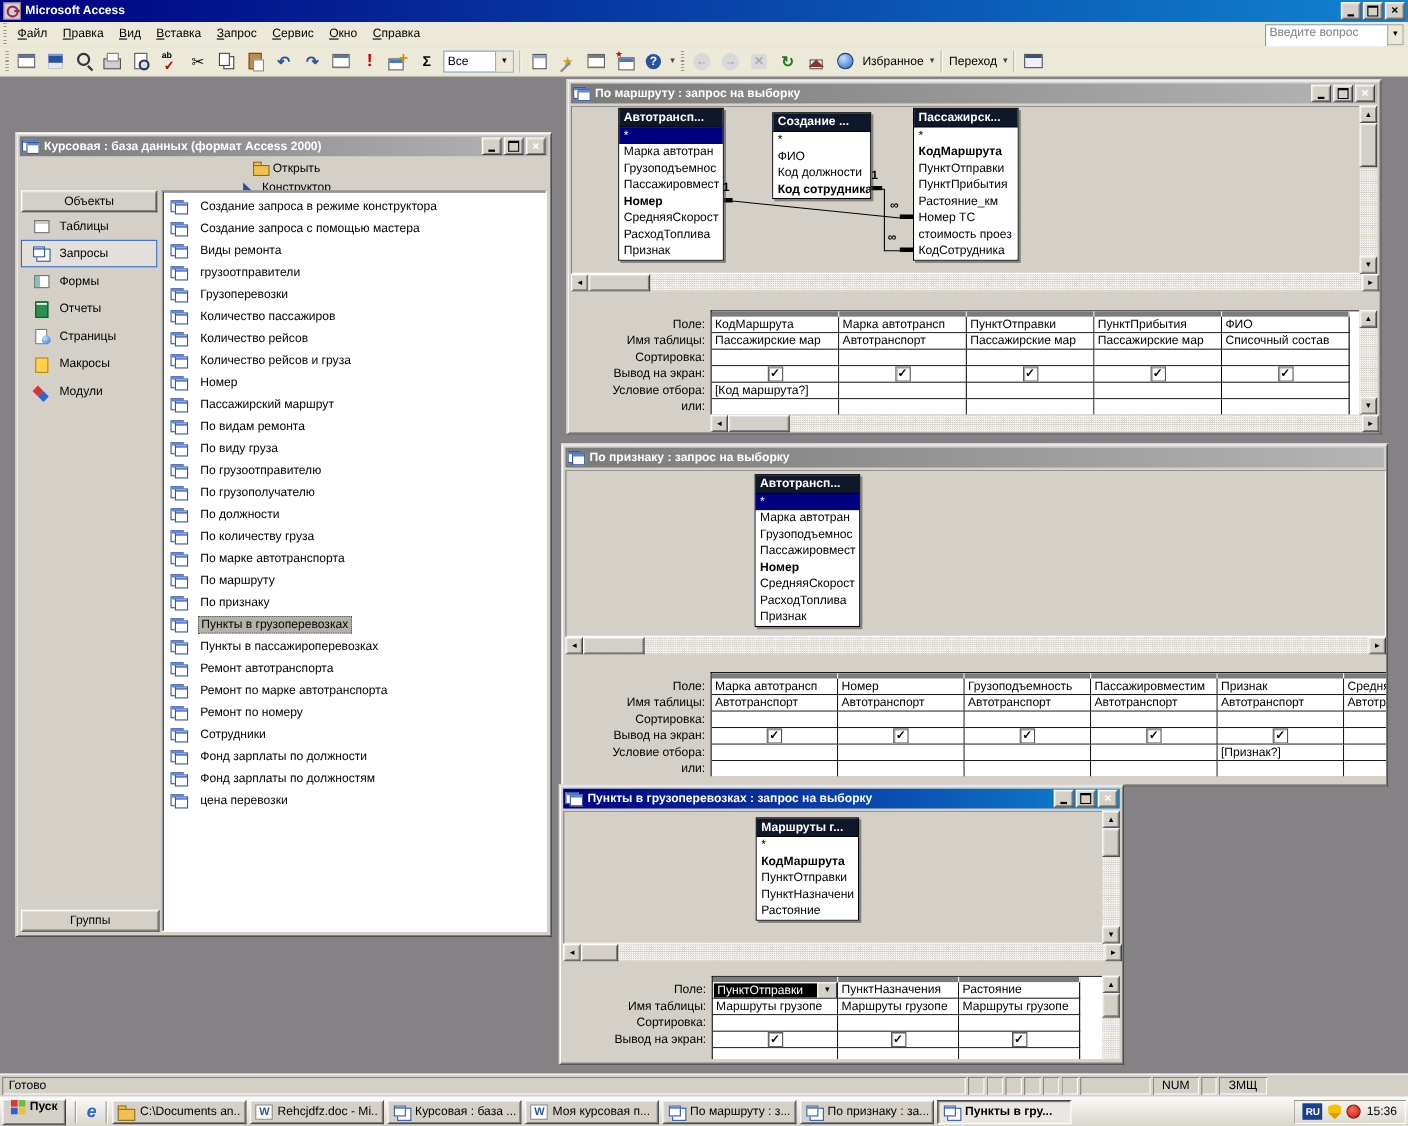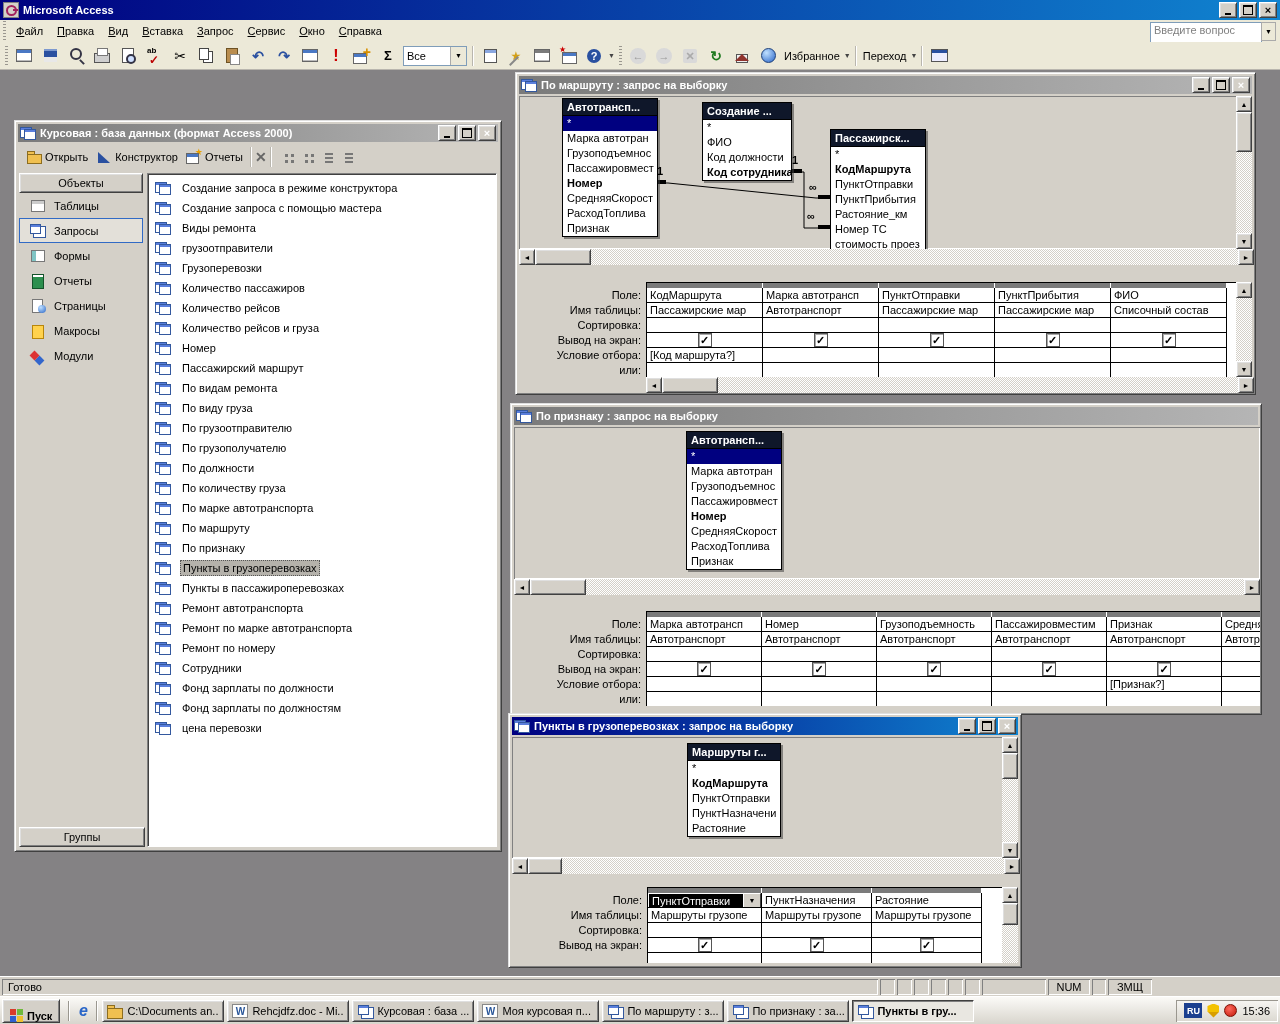--- a/index.html
+++ b/index.html
@@ -85,21 +85,21 @@
   .wtitle .wt-text{flex:1;margin-left:4px;overflow:hidden;}
   .wbtn{width:16px;height:14px;margin-left:2px;display:flex;align-items:center;justify-content:center;flex:none;}
 
   
   .qicon{width:16px;height:13px;position:relative;flex:none;display:inline-block;}
   .qicon::before,.qicon::after{content:"";position:absolute;width:10px;height:9px;background:#fff;border:1px solid #33589e;box-shadow:inset 0 2px 0 #5a7edc;}
   .qicon::before{left:0;top:0;}
   .qicon::after{left:4px;top:2px;}
 
   
-  #db-toolbar{position:absolute;left:3px;top:23px;right:3px;height:26px;display:flex;align-items:center;padding-left:4px;}
+  #db-toolbar{position:absolute;left:3px;top:23px;right:3px;height:26px;display:flex;align-items:center;padding-left:4px;flex-direction:column;}
   .db-tb-btn{display:flex;align-items:center;gap:3px;padding:2px 4px;}
   .dbicon{width:16px;height:14px;position:relative;display:inline-block;}
   .open-glyph::after{content:"";position:absolute;left:1px;top:4px;width:13px;height:8px;background:#f0c050;border:1px solid #8d6d1f;}
   .open-glyph::before{content:"";position:absolute;left:1px;top:1px;width:6px;height:3px;background:#f0c050;border:1px solid #8d6d1f;}
   .design-glyph::after{content:"";position:absolute;left:2px;top:2px;width:0;height:0;border-left:12px solid #2a50a0;border-top:11px solid transparent;}
   .create-glyph::after{content:"";position:absolute;left:0;top:3px;width:11px;height:9px;border:1px solid #666;background:linear-gradient(#4a78c4 0 3px,#fff 3px);}
   .create-glyph::before{content:"★";position:absolute;right:-1px;top:-3px;color:#e8a000;font-size:9px;}
   .del-glyph{font-size:14px;font-weight:bold;color:#666;line-height:14px;}
   .viewset{display:flex;gap:4px;margin-left:6px;}
   .vi{width:16px;height:16px;display:flex;align-items:center;justify-content:center;}
@@ -173,21 +173,21 @@
   #qg-win .qg-row > div:nth-of-type(2){width:110px;}
   #qg-win .qg-row > div:nth-of-type(3){width:110px;}
   #qg-win .qg-row > div:nth-of-type(4){width:23px;}
 
   
   #statusbar{position:absolute;left:0;top:976px;width:1280px;height:20px;background:#d4d0c8;border-top:1px solid #fff;display:flex;align-items:center;padding:1px 2px;box-sizing:border-box;gap:2px;}
   .sp{box-shadow:inset 1px 1px 0 #808080,inset -1px -1px 0 #fff;height:16px;line-height:16px;padding:0 6px;box-sizing:border-box;}
 
   
   #taskbar{position:absolute;left:0;top:996px;width:1280px;height:28px;background:linear-gradient(#fbfaf7,#d8d5cd);border-top:1px solid #fff;display:flex;align-items:center;padding:0 2px;box-sizing:border-box;}
-  #start-btn{height:22px;display:flex;align-items:flex-end;gap:4px;padding:0 7px;font-weight:bold;margin-right:4px;}
+  #start-btn{height:22px;display:flex;align-items:flex-start;gap:4px;padding:0 7px;font-weight:bold;margin-right:4px;}
   .flag{width:13px;height:13px;display:grid;grid-template-columns:6px 6px;grid-template-rows:6px 6px;gap:1px;}
   .flag i{display:block;}
   .flag i:nth-child(1){background:#d83b2b;}
   .flag i:nth-child(2){background:#6fb93c;}
   .flag i:nth-child(3){background:#2f5fd0;}
   .flag i:nth-child(4){background:#efc12f;}
   .ql-sep{width:0;height:20px;border-left:1px solid #9a978f;border-right:1px solid #fff;margin:0 4px;}
   .ie-icon{width:18px;height:18px;color:#2a66c8;font-weight:bold;font-size:16px;font-style:italic;display:flex;align-items:center;justify-content:center;}
   .tkbtn{width:122px;height:22px;display:flex;align-items:center;gap:4px;padding:0 4px;margin-right:3px;box-sizing:border-box;overflow:hidden;white-space:nowrap;}
   .tkbtn[data-active="1"]{background:#e9e7e1;border-color:#404040 #fff #fff #404040;box-shadow:inset 1px 1px 0 #808080;font-weight:bold;}
@@ -555,21 +555,21 @@
         </div>
         <div class="fieldlist" style="left:183px;top:6px;width:88px;">
           <div class="fl-head">Создание ...</div>
           <div>
               <div class="fl-row">*</div>
               <div class="fl-row">ФИО</div>
               <div class="fl-row">Код должности</div>
               <div class="fl-row" data-s="bold">Код сотрудника</div>
             </div>
         </div>
-        <div class="fieldlist" style="left:311px;top:2px;width:94px;margin-top:31px;">
+        <div class="fieldlist" style="left:311px;top:2px;width:94px;">
           <div class="fl-head">Пассажирск...</div>
           <div>
               <div class="fl-row">*</div>
               <div class="fl-row" data-s="bold">КодМаршрута</div>
               <div class="fl-row">ПунктОтправки</div>
               <div class="fl-row">ПунктПрибытия</div>
               <div class="fl-row">Растояние_км</div>
               <div class="fl-row">Номер ТС</div>
               <div class="fl-row">стоимость проез</div>
               <div class="fl-row">КодСотрудника</div>

